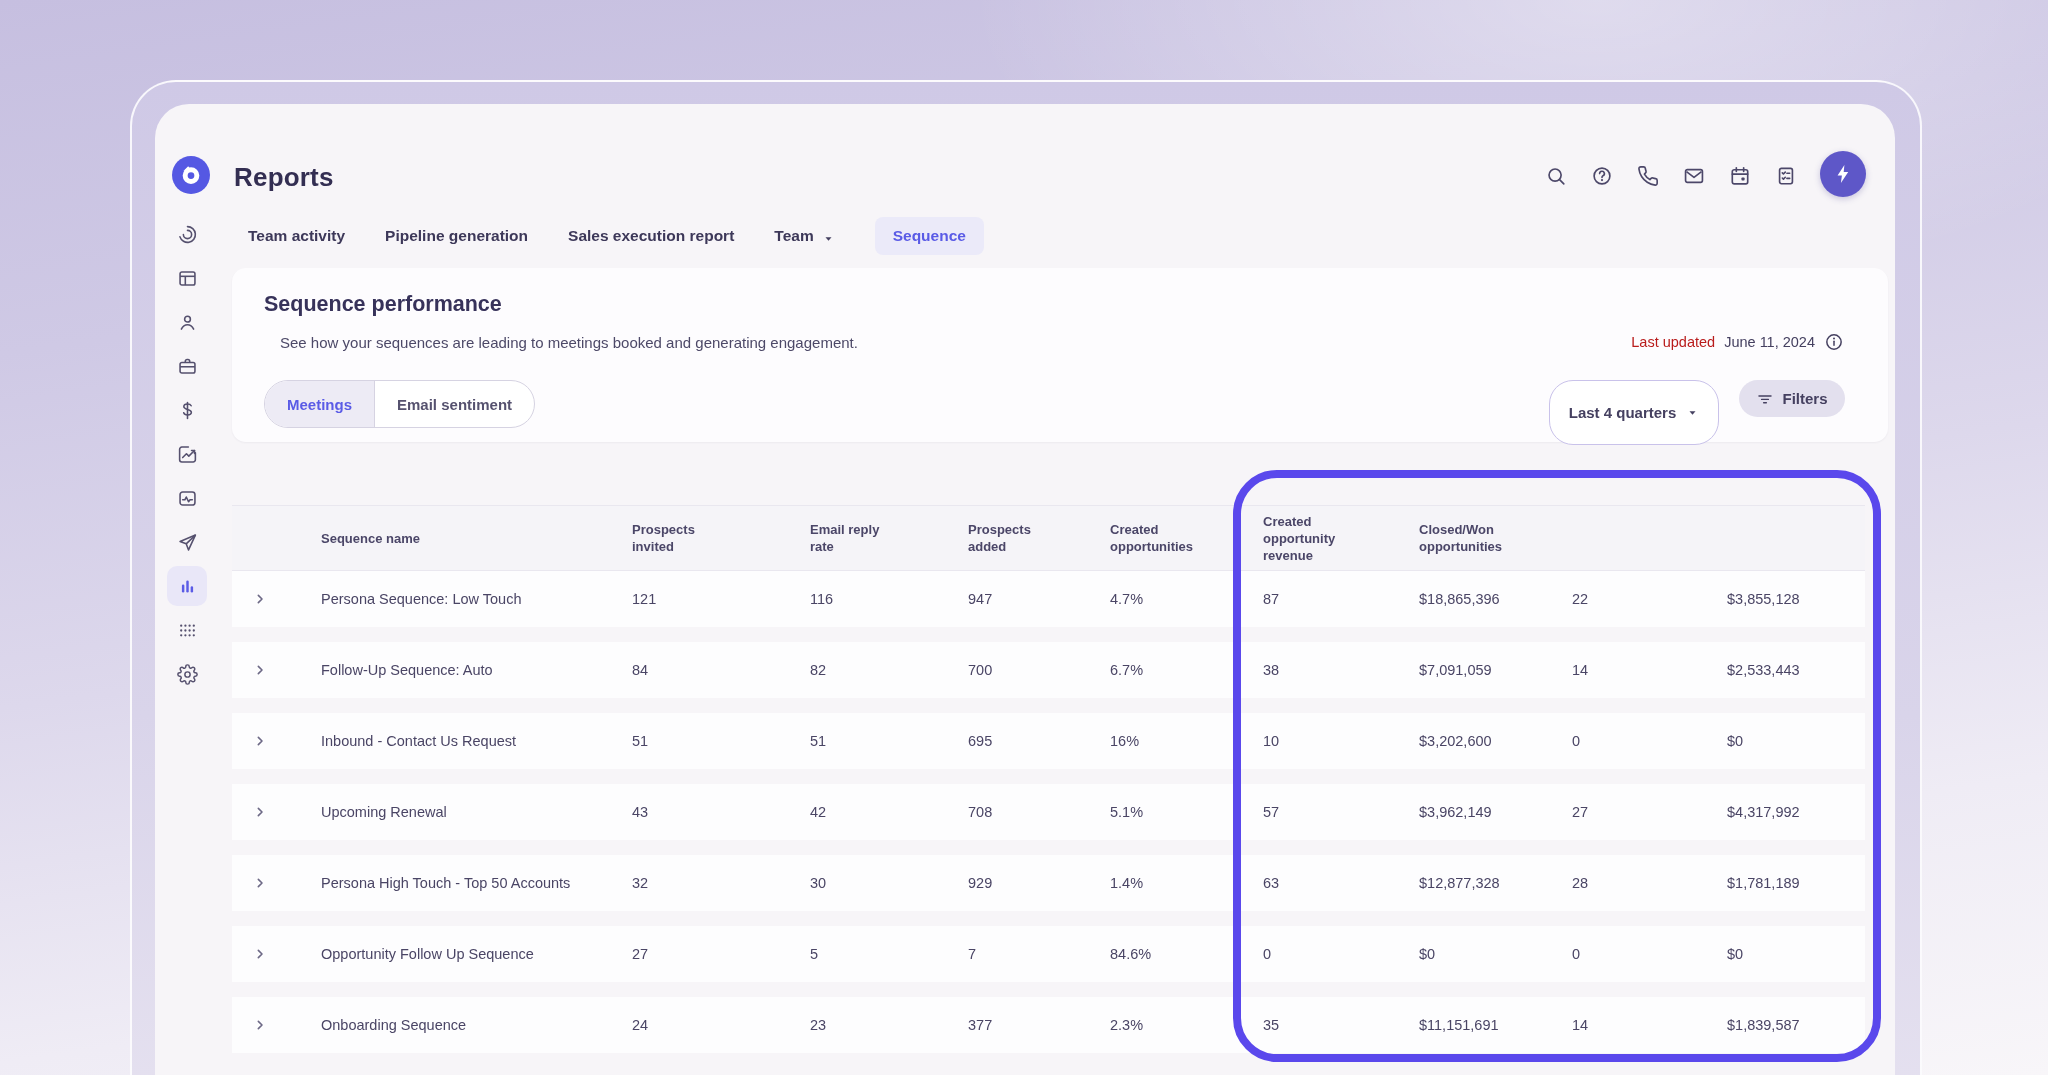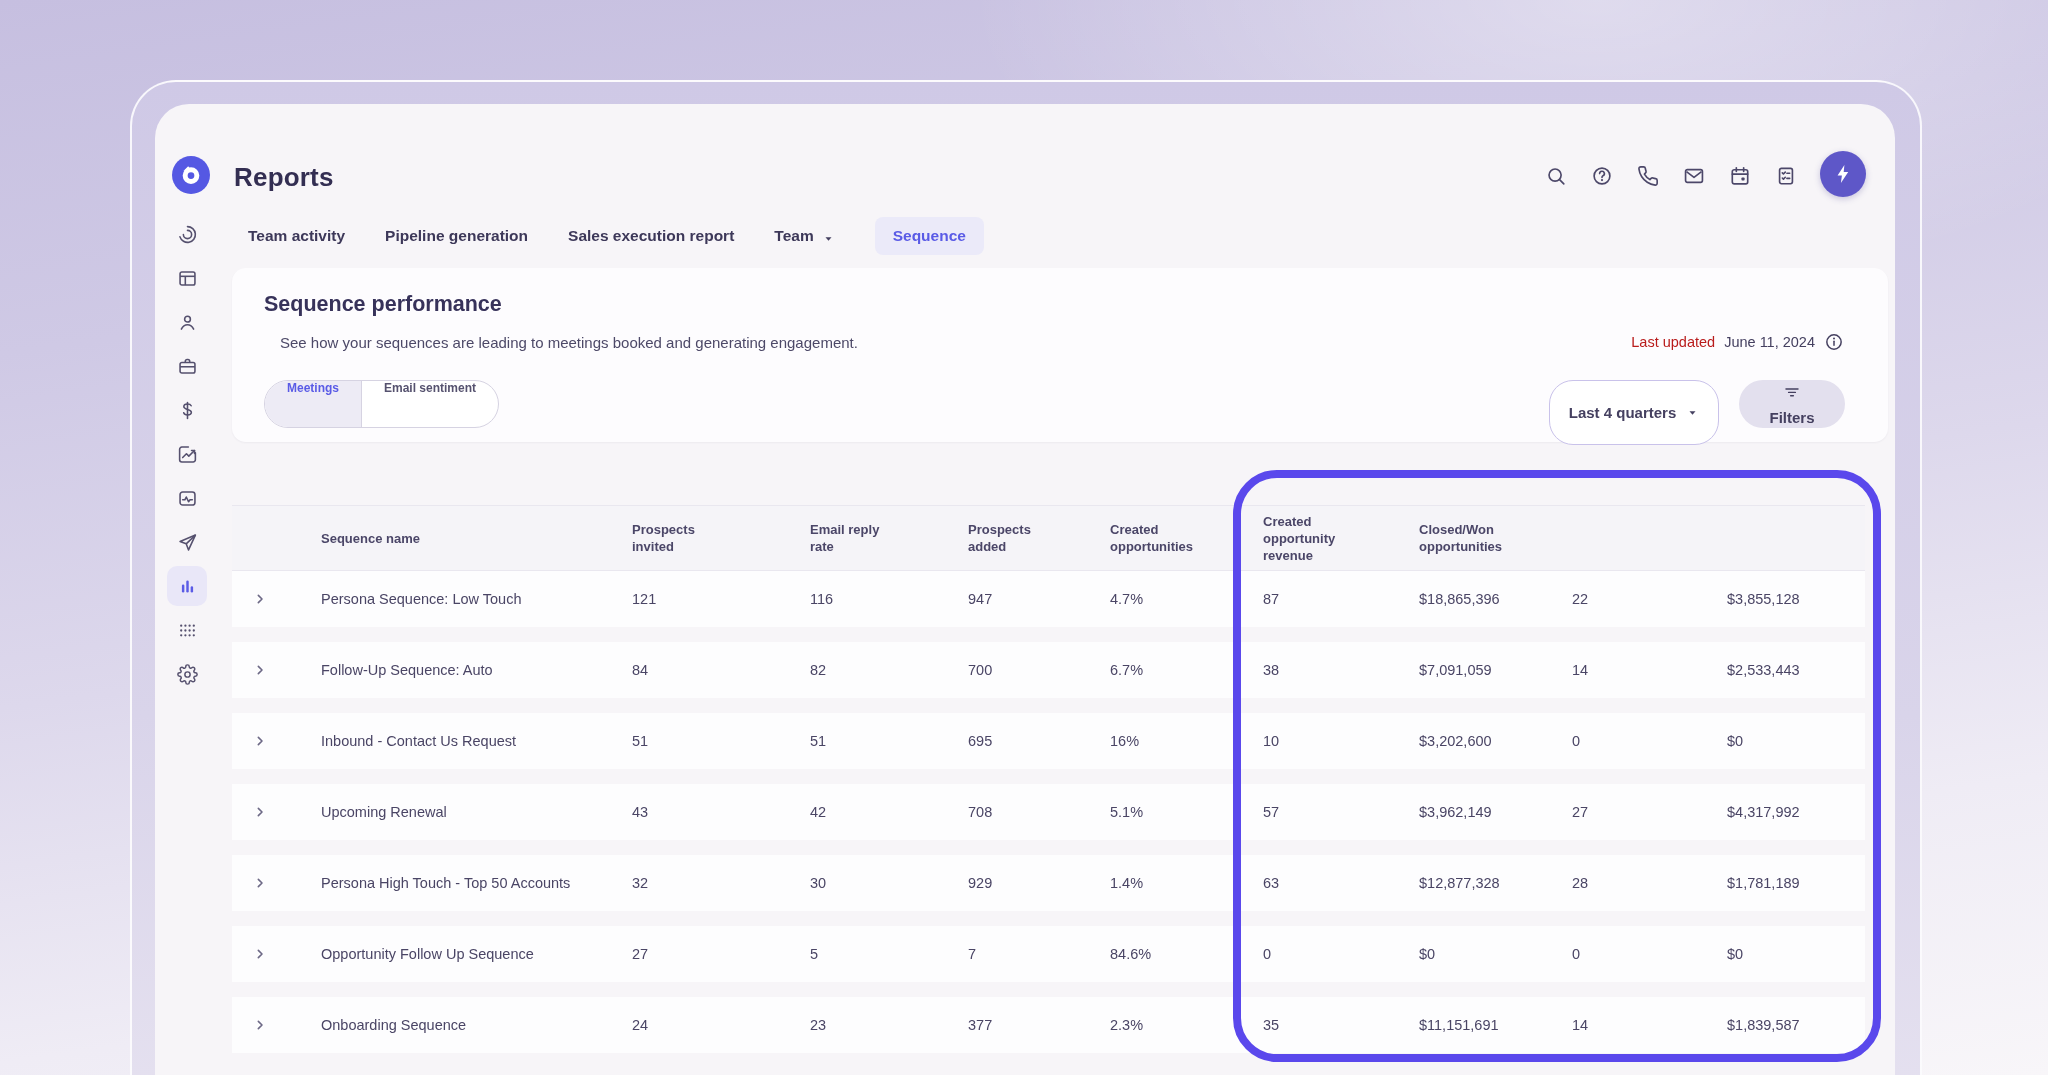--- a/index.html
+++ b/index.html
@@ -42,28 +42,28 @@
     border-radius:14px;box-shadow:0 1px 2px rgba(40,35,80,.05);}
   .panel-title{position:absolute;left:32px;top:24px;font-size:21.5px;font-weight:bold;color:#37325a;}
   .panel-sub{position:absolute;left:32px;top:66px;font-size:15px;color:#4d4968;margin-left:16px;}
   .updated{position:absolute;right:44px;top:64px;display:flex;align-items:center;gap:9px;
     font-size:14.5px;}
   .updated .lbl{color:#b91c1c;}
   .updated .date{color:#454060;}
   .iico{width:20px;height:20px;display:block;color:#454060;}
   .toggle{position:absolute;left:32px;top:112px;height:48px;display:flex;align-items:stretch;
     border:1px solid #d6d3e2;border-radius:24px;background:#ffffff;overflow:hidden;box-sizing:border-box;}
-  .seg{display:flex;align-items:flex-start;padding:0 22px;font-size:12px;font-weight:bold;color:#56526f;}
+  .seg{display:flex;align-items:center;padding:0 22px;font-size:15px;font-weight:bold;color:#56526f;}
   .seg.on{background:#edebf5;color:#5a5be6;border-right:1px solid #d6d3e2;}
   .quarters{position:absolute;left:1317px;top:112px;width:170px;height:65px;box-sizing:border-box;
     border:1.5px solid #c9c2ea;border-radius:24px;background:#fff;display:flex;align-items:center;
     justify-content:center;gap:10px;font-size:15px;font-weight:bold;color:#454060;}
-  .filters{position:absolute;left:1507px;top:112px;width:106px;height:48px;border-radius:24px;
+  .filters{position:absolute;left:1507px;top:112px;width:106px;height:37px;border-radius:24px;
     background:#e3e0ee;display:flex;align-items:center;justify-content:center;gap:8px;
-    font-size:15px;font-weight:bold;color:#454060;flex-direction:column;}
+    font-size:15px;font-weight:bold;color:#454060;}
   .fico{width:18px;height:18px;display:block;}
   
   .table{position:absolute;left:232px;top:505px;width:1633px;}
   .grid{display:grid;grid-template-columns:89px 311px 178px 158px 142px 153px 156px 153px 155px 138px;}
   .thead{height:66px;background:#f5f4f8;border-top:1px solid #e9e7ef;border-bottom:1px solid #e9e7ef;
     box-sizing:border-box;}
   .th{display:flex;align-items:center;font-size:13px;font-weight:bold;color:#4b4668;
     line-height:17px;}
   .th span{display:block;}
   .w72 span{max-width:72px;} .w76 span{max-width:76px;} .w92 span{max-width:92px;}

